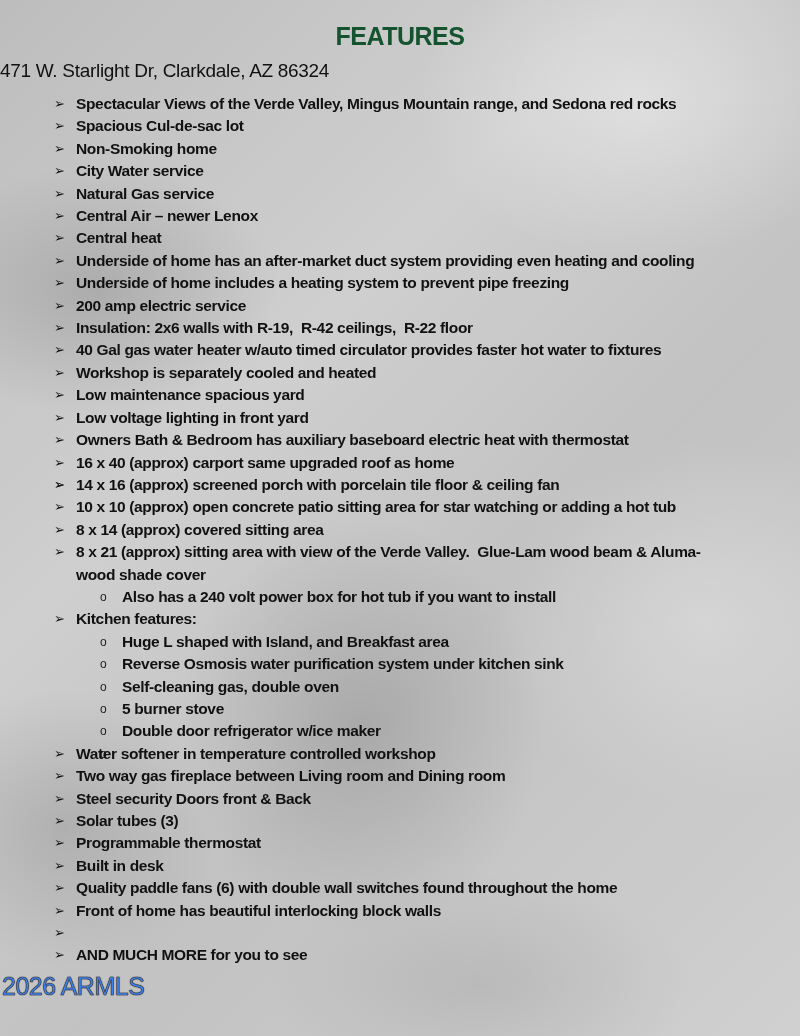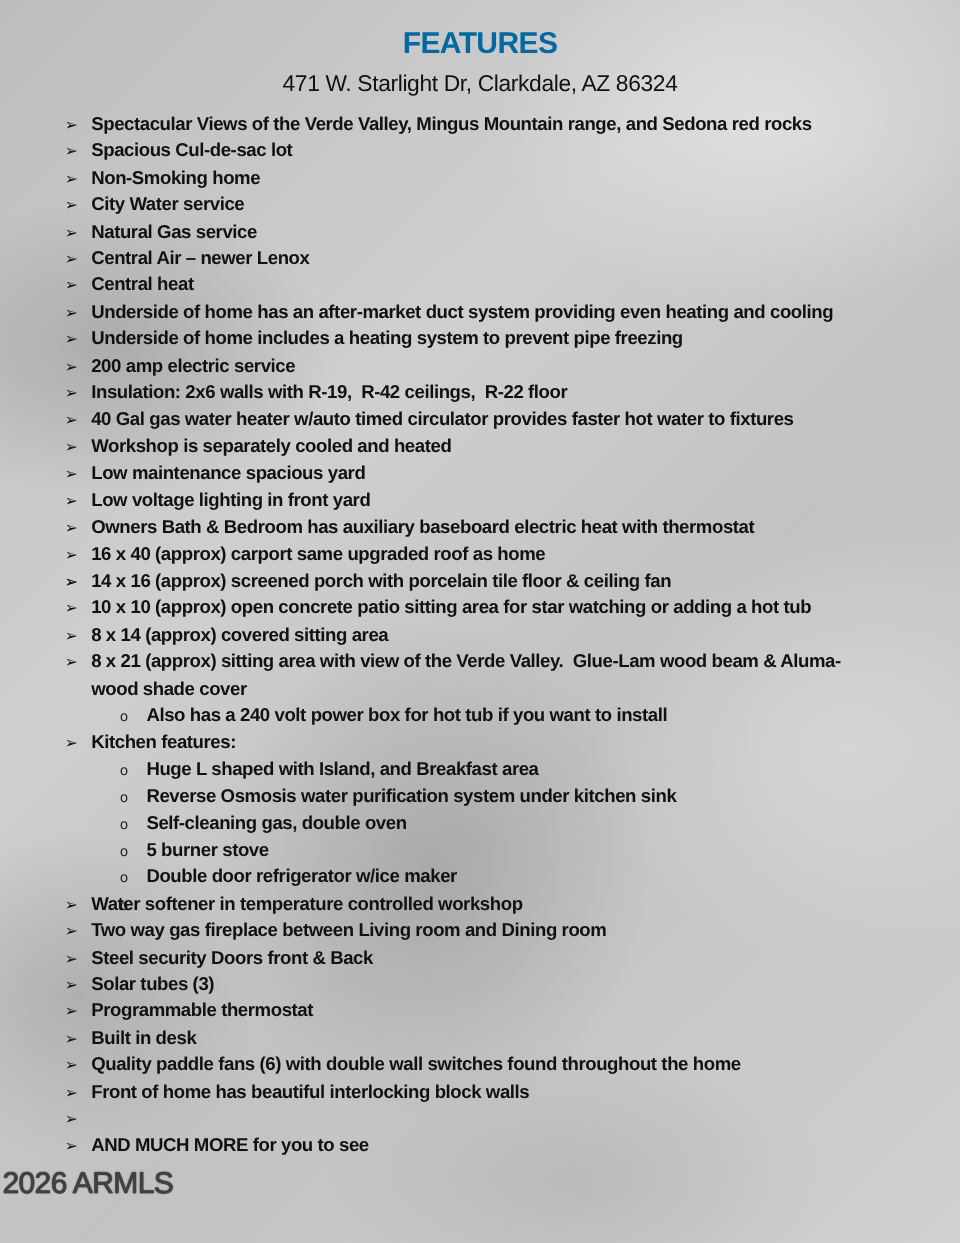--- a/index.html
+++ b/index.html
@@ -30,28 +30,28 @@
     }
     .title {
       position: absolute;
       top: 22px;
       left: 0;
       width: 800px;
       text-align: center;
       font-weight: bold;
       font-size: 25px;
       letter-spacing: -0.5px;
-      color: #0369a1;
+      color: #14532d;
     }
     .subtitle {
       position: absolute;
       top: 60px;
       left: 0;
       width: 800px;
-      text-align: center;
+      text-align: left;
       font-size: 19px;
       color: #111;
       letter-spacing: -0.3px;
     }
     .features {
       position: absolute;
       top: 93px;
       left: 52px;
       width: 720px;
       margin: 0;
@@ -94,21 +94,21 @@
     }
     .wrap-cont {
       display: block;
     }
     .watermark {
       position: absolute;
       left: 2px;
       top: 972px;
       font-family: "Liberation Sans", "DejaVu Sans", sans-serif;
       font-size: 25px;
-      color: #404040;
+      color: #3b82f6;
       letter-spacing: -0.5px;
       text-shadow: 0 0 1px #333, 0 0 1px #333;
       -webkit-text-stroke: 0.6px #444;
     }
   </style>
 </head>
 <body>
 
 <div class="page">
   <div class="title">FEATURES</div>

